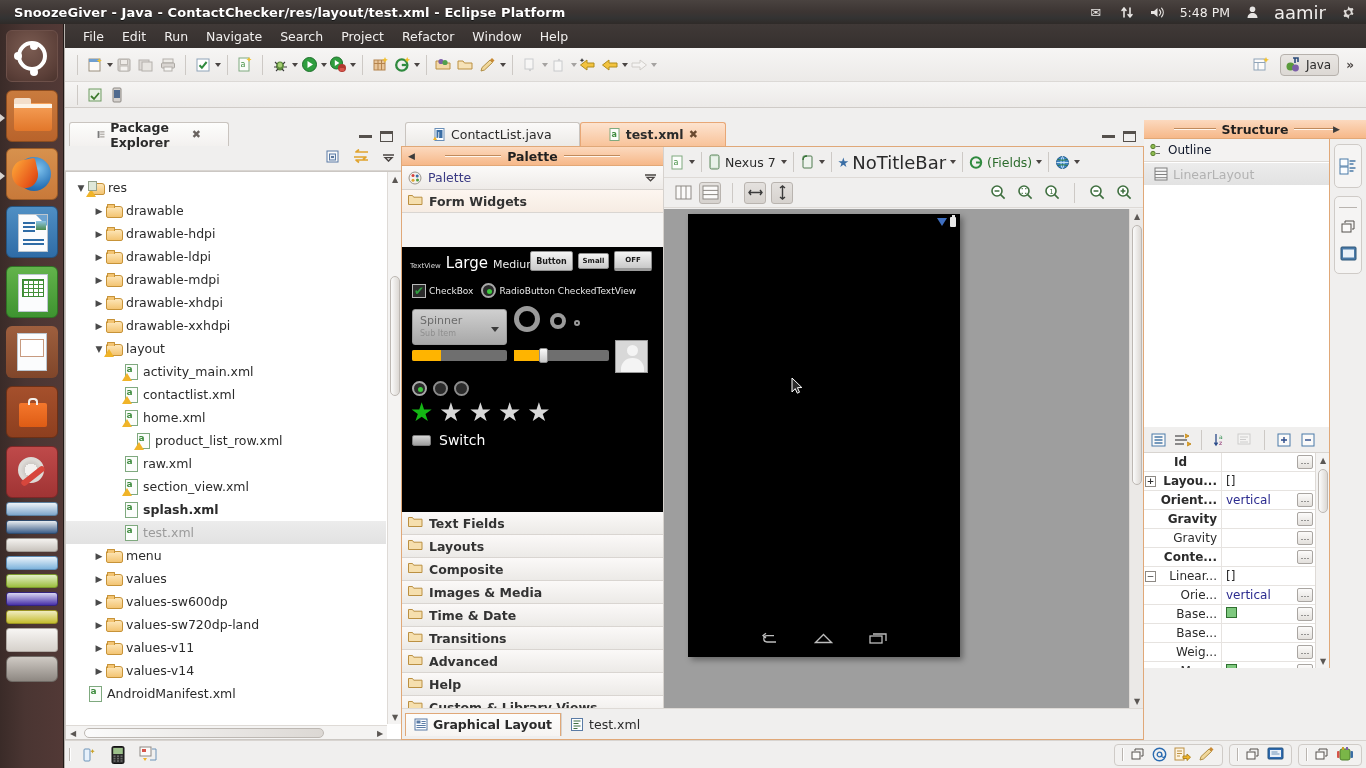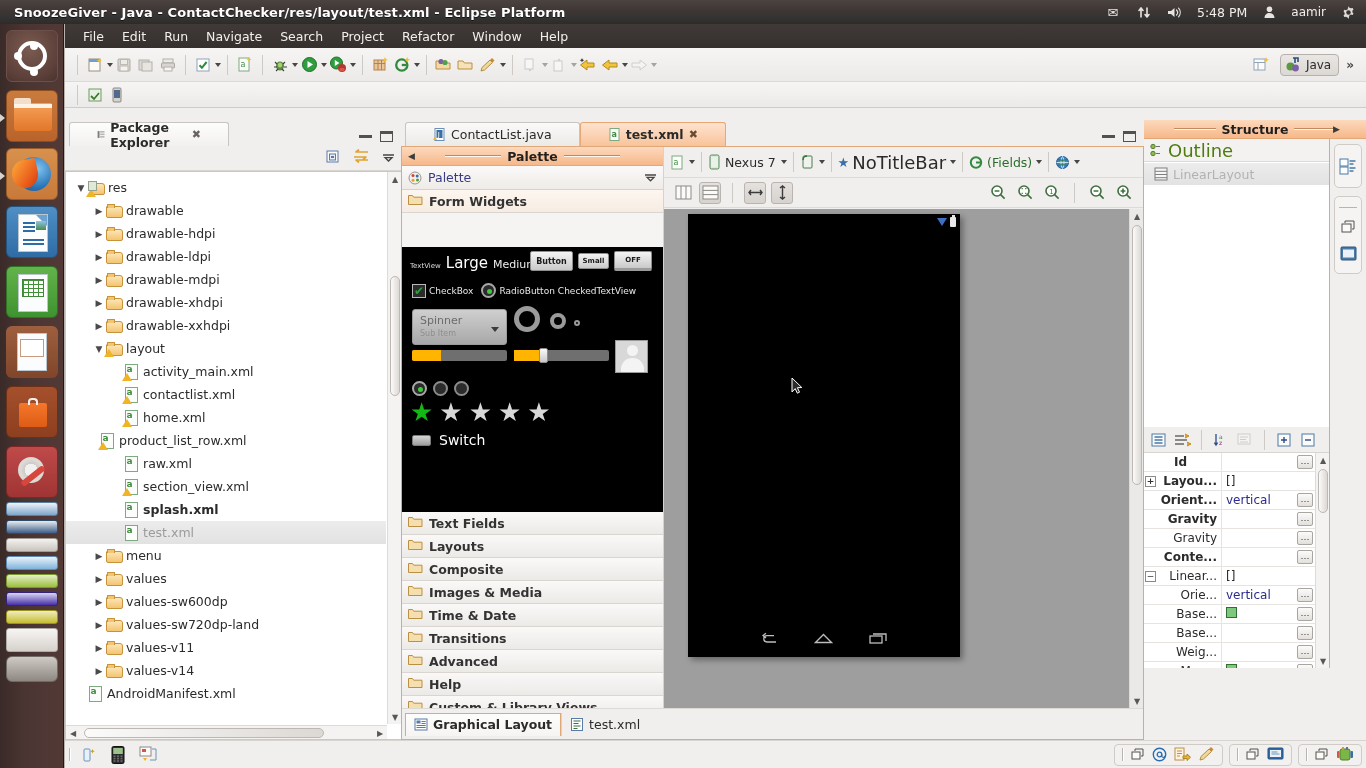--- a/index.html
+++ b/index.html
@@ -18,21 +18,21 @@
     position:absolute; left:0; top:0; width:1366px; height:24px;
     background:linear-gradient(to bottom,#4a4340 0%,#3c3533 50%,#333,#2f2a28 100%);
     color:#f2f1f0; display:flex; align-items:center;
   }
   .win-title { font-weight:bold; font-size:13px; margin-left:14px; letter-spacing:.1px; color:#fff;
                text-shadow:0 1px 0 rgba(0,0,0,.6); }
   .tray { margin-left:auto; display:flex; align-items:center; gap:13px; padding-right:9px; }
   .tray-ico { width:18px; height:16px; display:flex; align-items:center; justify-content:center;
               color:#e6e4e2; font-size:13px; line-height:1; }
   .tray-time { font-size:12.5px; color:#f0eeec; }
-  .tray-user { font-size:12px; color:#f0eeec; }
+  .tray-user { font-size:18px; color:#f0eeec; }
 
   
   .launcher {
     position:absolute; left:0; top:24px; width:64px; height:744px;
     background:linear-gradient(to right,#3a2b28 0%,#4a3532 40%,#523936 100%);
     border-right:1px solid #211917;
   }
   .lch { position:absolute; left:6px; width:52px; height:52px; border-radius:6px; overflow:hidden; }
   .lch-arrow-l { position:absolute; left:0; width:0;height:0;border-top:4px solid transparent;
                  border-bottom:4px solid transparent;border-left:5px solid #d8d3cf; }
@@ -573,21 +573,21 @@
               </span>
               <span>contactlist.xml</span>
             </div>
             <div class="trow" style="padding-left: 44px;">
               <span class="twist"></span>
               <span class="ic-xml">
                 <span class="warn-badge"></span>
               </span>
               <span>home.xml</span>
             </div>
-            <div class="trow" style="padding-left: 20px;">
+            <div class="trow" style="padding-left: 44px; margin-left: 12px;">
               <span class="twist"></span>
               <span class="ic-xml">
                 <span class="warn-badge"></span>
               </span>
               <span>product_list_row.xml</span>
             </div>
             <div class="trow" style="padding-left: 44px;">
               <span class="twist"></span>
               <span class="ic-xml"></span>
               <span>raw.xml</span>
@@ -1022,21 +1022,21 @@
         <span style="position:absolute;right:26px;font-size:9px;color:#3c3c3c">▶</span>
       </div>
 
       <div style="position:absolute;left:0;top:19px;right:36px;bottom:0;background:#fff;border-right:1px solid #e0a878">
         <div style="display:flex;align-items:center;gap:5px;height:23px;padding-left:5px;background:#f3f2f1;border-bottom:1px solid #dedad6;">
           <svg width="14" height="14" viewBox="0 0 14 14">
               <circle cx="4" cy="3.5" r="2.2" fill="#8cba4e" stroke="#5c7f32"></circle>
               <circle cx="4" cy="10.5" r="2.2" fill="#8cba4e" stroke="#5c7f32"></circle>
               <path d="M7 3.5h4M7 10.5h4" stroke="#6f6f6f"></path>
             </svg>
-          <span style="font-size:18px;color:#4d7c0f">Outline</span>
+          <span style="font-size:12px;color:#0f172a">Outline</span>
         </div>
         <div style="position:absolute;left:0;top:24px;right:0;height:256px;">
           <div style="display:flex;align-items:center;gap:5px;height:22px;padding-left:10px;background:linear-gradient(to bottom,#ececec,#e2e2e2);color:#b2b2b2;font-size:12.5px">
             <svg width="14" height="14" viewBox="0 0 14 14">
                 <rect x="1" y="1" width="12" height="12" fill="#f6f6f6" stroke="#7f7f7f"></rect>
                 <path d="M1 4.3h12M1 7.5h12M1 10.7h12" stroke="#7f7f7f"></path>
               </svg>
             <span>LinearLayout</span>
           </div>
         </div>

